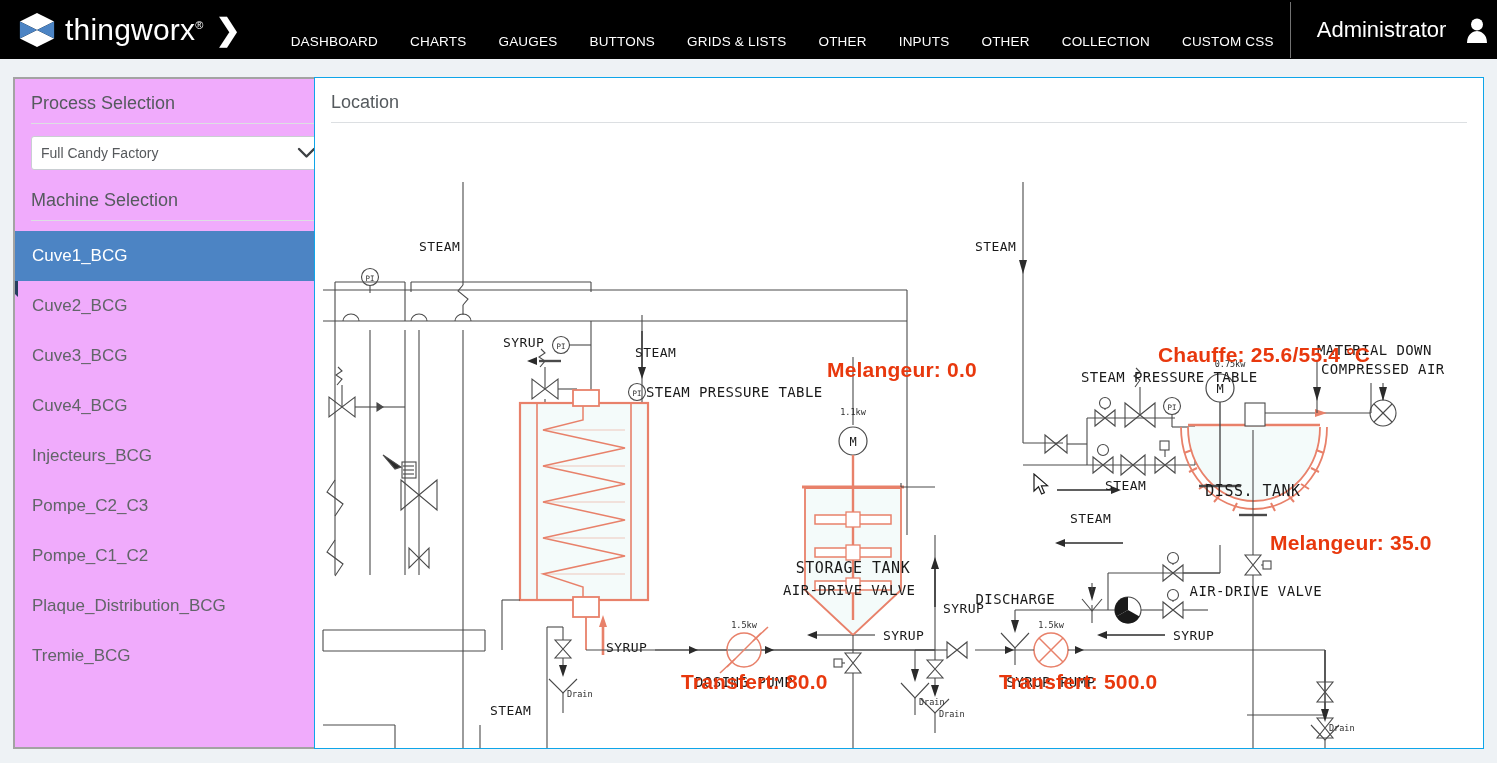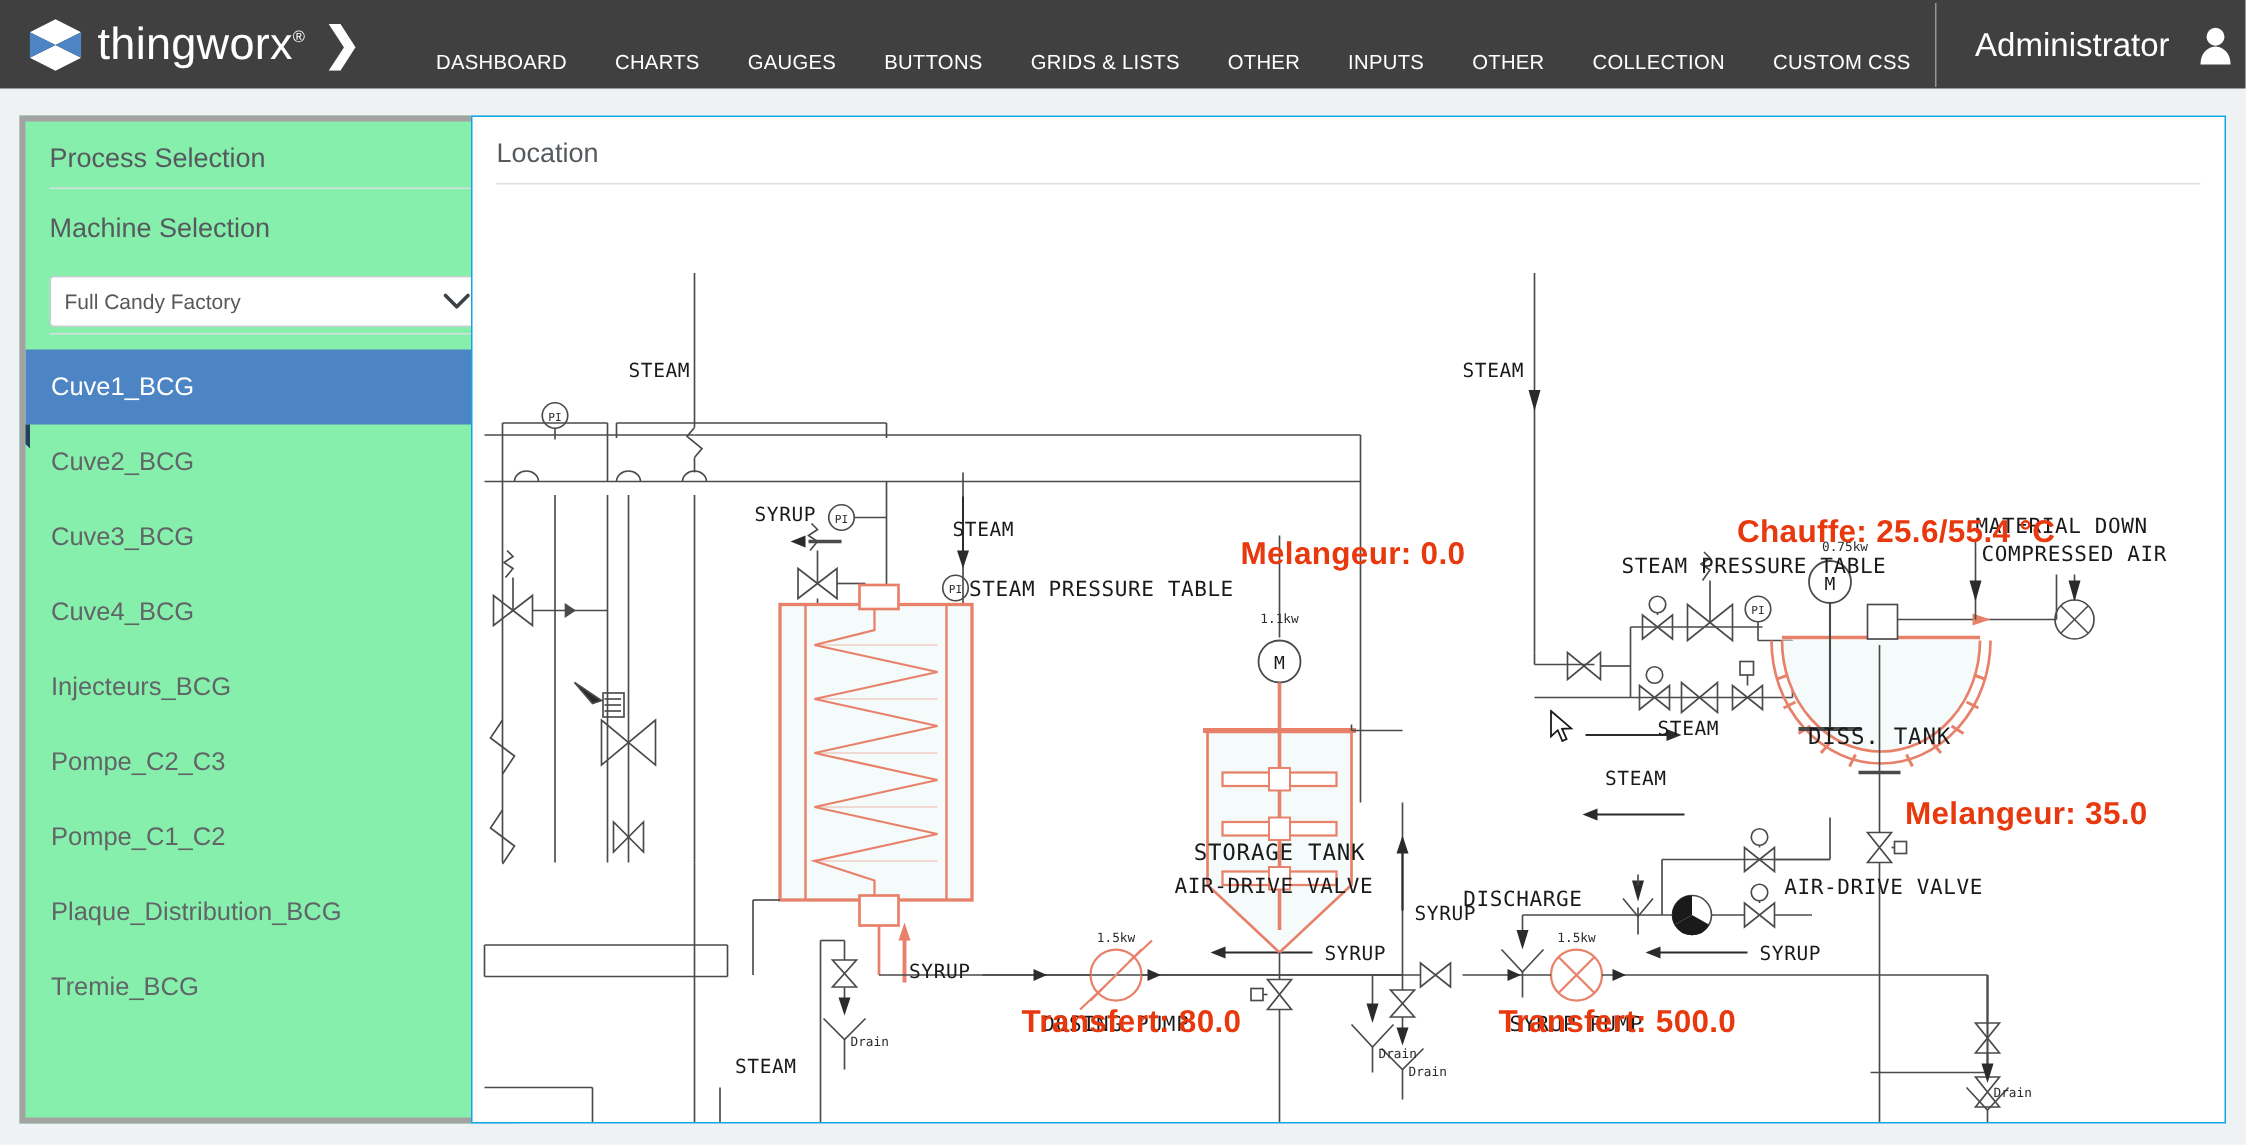--- a/index.html
+++ b/index.html
@@ -7,21 +7,21 @@
     width: 1497px; height: 763px;
     font-family: "Liberation Sans", sans-serif;
     background: #eef2f5;
     overflow: hidden;
   }
 
   
   #header {
     position: absolute; left: 0; top: 0;
     width: 1497px; height: 59px;
-    background: #404040;
+    background: #000000;
     display: flex; align-items: center;
   }
   #logo-block {
     display: flex; align-items: center;
     padding-left: 18px;
   }
   #logo-mark { width: 38px; height: 38px; margin-right: 9px; }
   #logo-text {
     color: #fff; font-size: 30px; letter-spacing: 0.2px;
     font-family: "Liberation Sans", sans-serif; font-weight: 400;
@@ -54,21 +54,21 @@
   #user-avatar-icon { margin-right: 22px; display:block; }
   #color-wheel-icon { display:block; }
 
   
   #content { position:absolute; left:0; top:59px; width:1497px; height:704px; }
 
   
   #sidebar {
     position:absolute; left:13px; top:18px;
     width:333px; height:672px;
-    background:#86efac; border:4px solid #a3a3a3;
+    background:#f0abfc; border:2px solid #a3a3a3;
     overflow:hidden;
   }
   .panel-title {
     font-size: 18px; color:#555a5e; font-weight:400;
     padding: 14px 16px 9px 16px;
   }
   .panel-rule { height:1px; background:#dcdfe2; margin: 0 16px; }
   #process-select-wrap { padding: 12px 16px 4px 16px; }
   #process-select {
     position:relative;
@@ -170,32 +170,32 @@
     </svg>
   </div>
 </div>
 
 <div id="content">
 
   <div id="sidebar">
     <div class="panel-title">Process Selection</div>
     <div class="panel-rule"></div>
 
-    <div id="machine-title">Machine Selection</div>
-
     <div id="process-select-wrap">
       <div id="process-select">
         <span id="process-select-value">Full Candy Factory</span>
         <span id="process-chevron">
           <svg width="19" height="12" viewBox="0 0 19 12">
             <path d="M2 2 L9.5 9.5 L17 2" stroke="#3d4144" stroke-width="2.4" fill="none" stroke-linecap="round" stroke-linejoin="round"></path>
           </svg>
         </span>
       </div>
     </div>
+
+    <div id="machine-title">Machine Selection</div>
     <div class="panel-rule"></div>
 
     <div id="machine-list">
       <div class="machine-item selected">Cuve1_BCG</div>
       <div class="machine-item">Cuve2_BCG</div>
       <div class="machine-item">Cuve3_BCG</div>
       <div class="machine-item">Cuve4_BCG</div>
       <div class="machine-item">Injecteurs_BCG</div>
       <div class="machine-item">Pompe_C2_C3</div>
       <div class="machine-item">Pompe_C1_C2</div>

